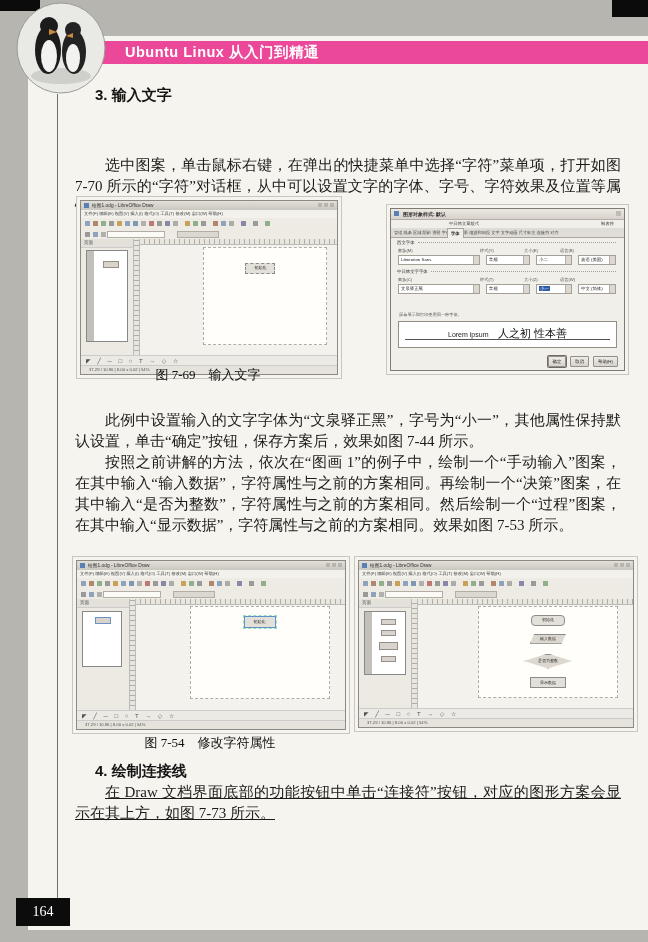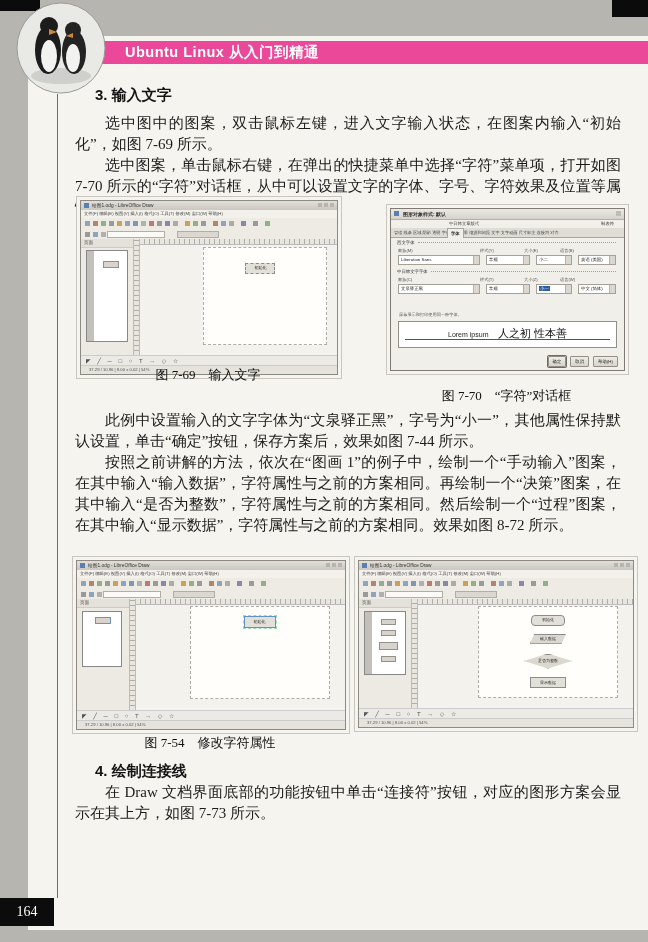--- a/index.html
+++ b/index.html
@@ -12,21 +12,21 @@
   
   .hbar{position:absolute;left:99px;top:41px;width:558px;height:23px;background:#ec4899;border-radius:3px;}
   .hbar span{color:#fff;font-family:"Liberation Sans",sans-serif;font-weight:bold;font-size:14.5px;line-height:23px;padding-left:26px;letter-spacing:.5px;display:block;white-space:nowrap;}
   .logo{position:absolute;left:16px;top:2px;width:90px;height:92px;}
   .vrule{position:absolute;left:57px;top:94px;width:1px;height:804px;background:#6f6d68;}
   
   .h{position:absolute;left:95px;font-family:"Liberation Sans",sans-serif;font-weight:bold;font-size:15px;color:#141414;}
   .p{position:absolute;left:75px;width:546px;font-size:15px;line-height:21px;color:#1b1b1b;text-align:justify;text-indent:2em;}
   .cap{position:absolute;text-align:center;font-size:13px;color:#111;}
   
-  .pgnum{position:absolute;left:0;top:898px;width:54px;height:28px;background:#0c0c0c;color:#fff;font-family:"Liberation Serif",serif;font-size:14px;line-height:28px;text-align:center;}
+  .pgnum{position:absolute;left:16px;top:898px;width:54px;height:28px;background:#0c0c0c;color:#fff;font-family:"Liberation Serif",serif;font-size:14px;line-height:28px;text-align:center;}
   .brand{position:absolute;left:244px;top:902px;width:160px;text-align:center;}
   .brand span{display:inline-block;font-family:"Liberation Serif",serif;font-size:16px;letter-spacing:2px;color:#161616;border-top:2px solid #1c1c1c;border-bottom:2px solid #1c1c1c;padding:0 10px;line-height:20px;}
   
   .fig{box-shadow:0 0 0 3px #f6f4ee,0 0 0 4px #c9c6c0;}
   .win{position:absolute;background:#eceae4;border:1px solid #8d8a84;font-family:"Liberation Sans",sans-serif;color:#333;}
   .wtb{position:absolute;left:0;right:0;top:0;height:9px;background:linear-gradient(#e2dfd9,#cbc7c0);border-bottom:1px solid #b3afa8;font-size:4.8px;line-height:9px;padding-left:11px;white-space:nowrap;overflow:hidden;}
   .wtb::before{content:"";position:absolute;left:3px;top:2px;width:5px;height:5px;background:#5a7fb5;}
   .wbt{position:absolute;right:3px;top:2px;width:4px;height:4px;background:#b8b4ae;box-shadow:-6px 0 #b8b4ae,-12px 0 #b8b4ae;}
   .wmb{position:absolute;left:0;right:0;top:9px;height:8px;background:#f3f1ec;border-bottom:1px solid #ccc;font-size:4.3px;line-height:8px;padding-left:3px;white-space:nowrap;overflow:hidden;color:#444;}
   .wta{position:absolute;left:0;right:0;top:17px;height:11px;background:#eeebe5;border-bottom:1px solid #cfcbc4;}
@@ -98,21 +98,20 @@
     <circle cx="33" cy="24" r="9" fill="#1c1c1c"></circle>
     <polygon points="33,27 41,30 33,33" fill="#c98a3a"></polygon>
     <ellipse cx="58" cy="50" rx="12" ry="22" fill="#232323"></ellipse>
     <ellipse cx="57" cy="56" rx="7" ry="14" fill="#f2f2f0"></ellipse>
     <circle cx="57" cy="28" r="8" fill="#232323"></circle>
     <polygon points="57,31 50,34 57,36" fill="#c98a3a"></polygon>
   </svg>
   <div class="vrule"></div>
 
   <div class="h" style="top:86px;">3. 输入文字</div>
-  <div class="p" style="top:113px;">选中图中的图案，双击鼠标左键，进入文字输入状态，在图案内输入“初始化”，如图 7-69 所示。</div>
   <div class="p" style="top:155px;">选中图案，单击鼠标右键，在弹出的快捷菜单中选择“字符”菜单项，打开如图 7-70 所示的“字符”对话框，从中可以设置文字的字体、字号、字符效果及位置等属性。</div>
 
   <div class="win fig" id="fig69" style="left:80px;top:200px;width:256px;height:173px;">
     <div class="wtb">绘图1.odg - LibreOffice Draw</div>
     <span class="wbt"></span>
     <div class="wmb">文件(F)  编辑(E)  视图(V)  插入(I)  格式(O)  工具(T)  修改(M)  窗口(W)  帮助(H)</div>
     <div class="wta">
         <span class="ico"></span>
       </div>
     <div class="wtbb">
@@ -190,24 +189,23 @@
         <span class="prevlat">Lorem ipsum</span>
         <span class="prevcjk">人之初 性本善</span>
       </span>
     </div>
     <div class="btns">
       <span class="btn pri">确定</span>
       <span class="btn">取消</span>
       <span class="btn">帮助(H)</span>
     </div>
   </div>
-  <div class="cap" style="left:390px;top:387px;width:233px;">图 7-70　“字符”对话框</div>
 
   <div class="p" style="top:410px;">此例中设置输入的文字字体为“文泉驿正黑”，字号为“小一”，其他属性保持默认设置，单击“确定”按钮，保存方案后，效果如图 7-44 所示。</div>
-  <div class="p" style="top:452px;">按照之前讲解的方法，依次在“图画 1”的例子中，绘制一个“手动输入”图案，在其中输入“输入数据”，字符属性与之前的方案相同。再绘制一个“决策”图案，在其中输入“是否为整数”，字符属性与之前的方案相同。然后绘制一个“过程”图案，在其中输入“显示数据”，字符属性与之前的方案相同。效果如图 8-72 所示。</div>
+  <div class="p" style="top:452px;">按照之前讲解的方法，依次在“图画 1”的例子中，绘制一个“手动输入”图案，在其中输入“输入数据”，字符属性与之前的方案相同。再绘制一个“决策”图案，在其中输入“是否为整数”，字符属性与之前的方案相同。然后绘制一个“过程”图案，在其中输入“显示数据”，字符属性与之前的方案相同。效果如图 7-53 所示。</div>
 
   <div class="win fig" id="fig71" style="left:76px;top:560px;width:268px;height:168px;">
     <div class="wtb">绘图1.odg - LibreOffice Draw</div>
     <span class="wbt"></span>
     <div class="wmb">文件(F)  编辑(E)  视图(V)  插入(I)  格式(O)  工具(T)  修改(M)  窗口(W)  帮助(H)</div>
     <div class="wta">
         <span class="ico"></span>
       </div>
     <div class="wtbb">
         <span class="ico2"></span>
@@ -266,16 +264,16 @@
           <div class="shp diam" style="left:50%;top:52%;width:48px;height:15px;transform:translateX(-50%);">是否为整数</div>
           <div class="shp" style="left:50%;top:78%;width:34px;height:9px;transform:translateX(-50%);">显示数据</div>
         </div>
       </div>
     </div>
     <div class="sbar">◤ ╱ ─ □ ○ T → ◇ ☆</div>
     <div class="stat">37.29 / 10.96  |  8.00 x 0.02  |  54%</div>
   </div>
 
   <div class="h" style="top:762px;">4. 绘制连接线</div>
-  <div class="p" style="top:782px;">在 Draw 文档界面底部的功能按钮中单击“连接符”按钮，对应的图形方案会显示在其上方，如图 7-73 所示。</div>
+  <div class="p" style="top:782px;text-decoration:underline;">在 Draw 文档界面底部的功能按钮中单击“连接符”按钮，对应的图形方案会显示在其上方，如图 7-73 所示。</div>
 
   <div class="pgnum">164</div>
 </div>
 
 </body></html>

